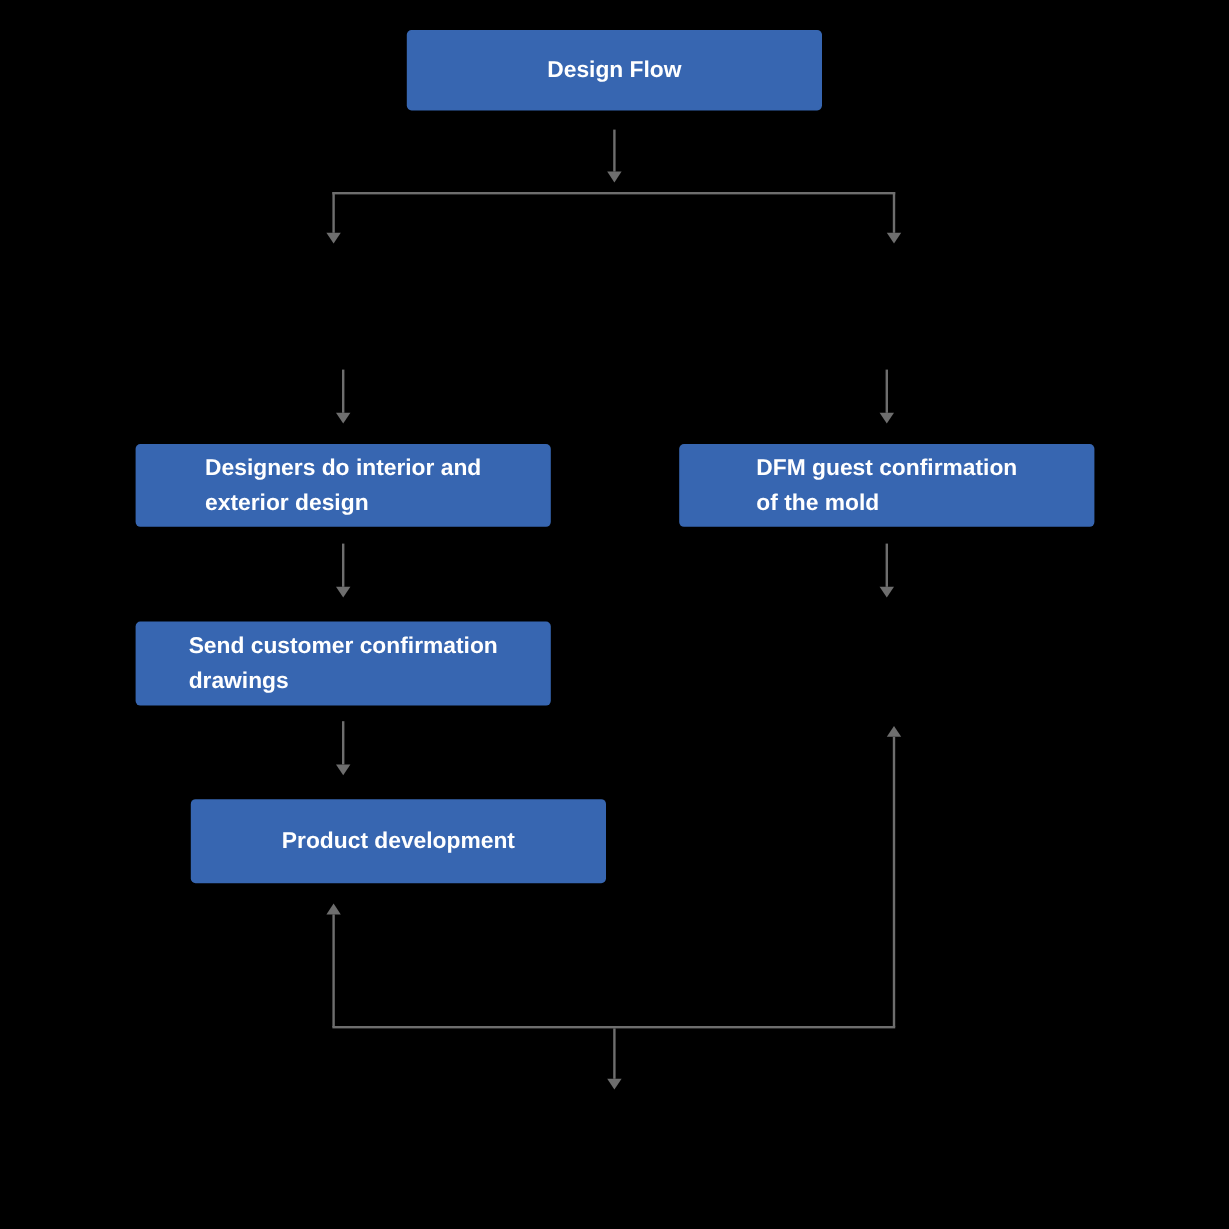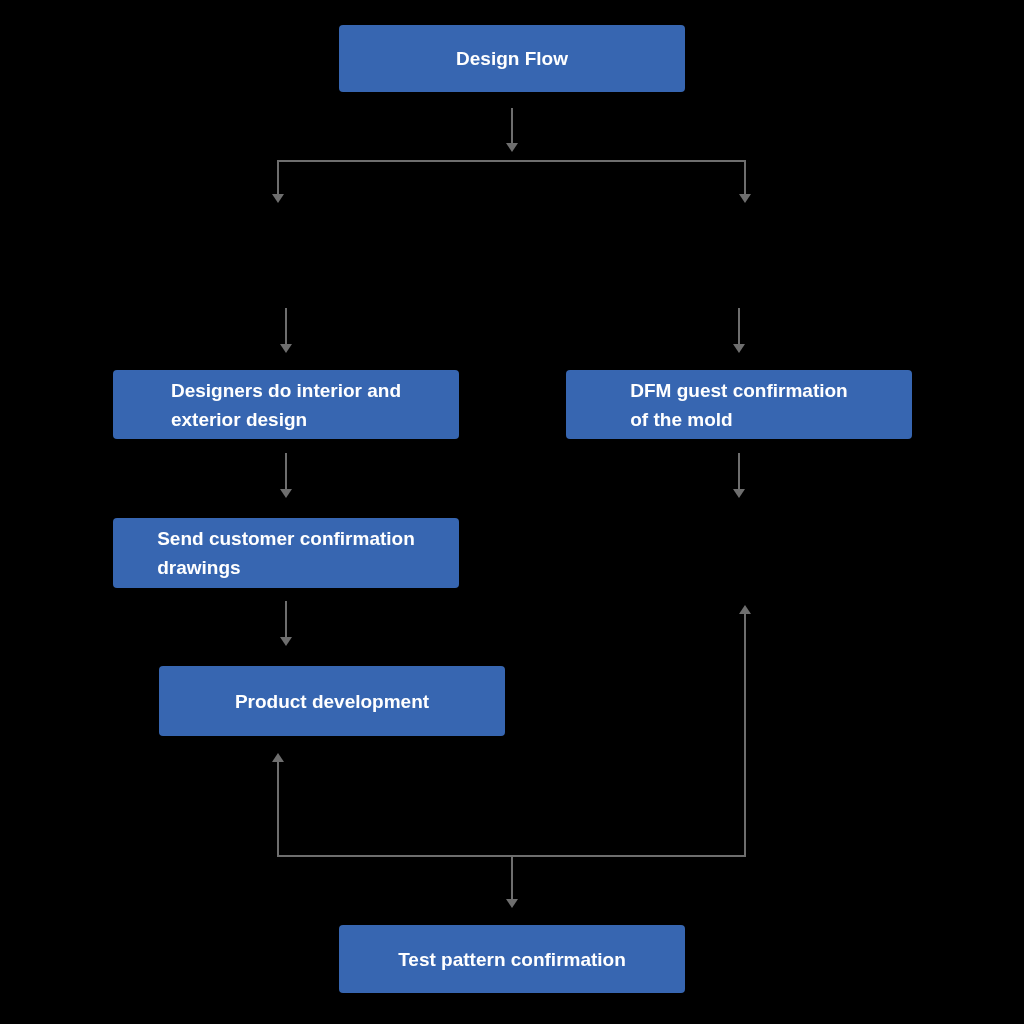--- a/index.html
+++ b/index.html
@@ -90,23 +90,20 @@
     <span>DFM guest confirmation
 of the mold</span>
   </div>
   <div class="node" id="n-send-drawings">
     <span>Send customer confirmation
 drawings</span>
   </div>
   <div class="node" id="n-product-dev">
     <span>Product development</span>
   </div>
-  <div class="node" id="n-test-pattern">
-    <span>Test pattern confirmation</span>
-  </div>
 
   <div class="vline" id="c-design-v"></div>
   <div class="ah-down" id="c-design-ah"></div>
 
   <div class="hline" id="c-split-h"></div>
   <div class="vline" id="c-split-lv"></div>
   <div class="ah-down" id="c-split-lah"></div>
   <div class="vline" id="c-split-rv"></div>
   <div class="ah-down" id="c-split-rah"></div>
 

